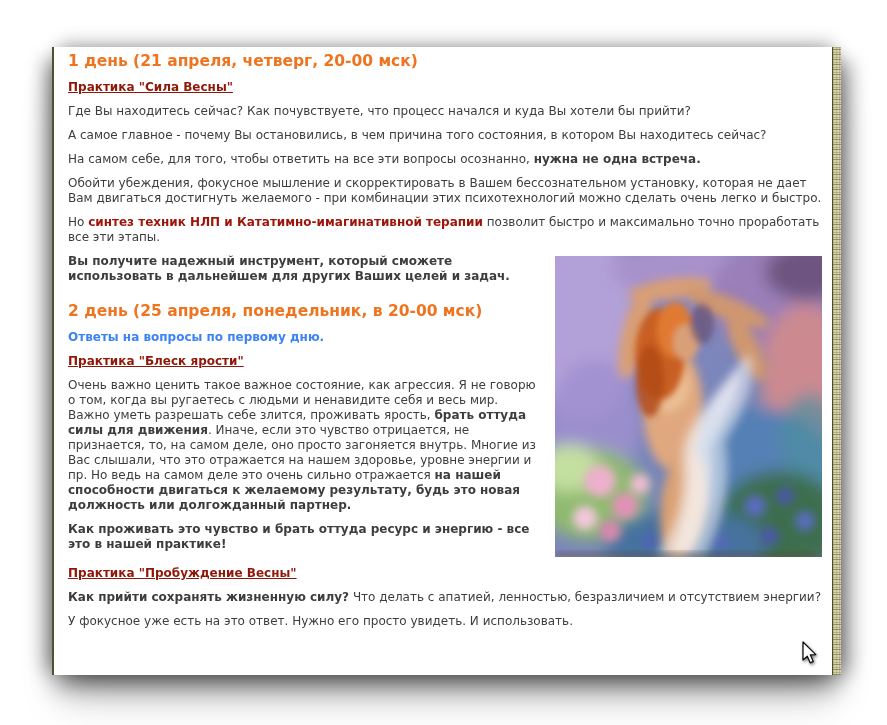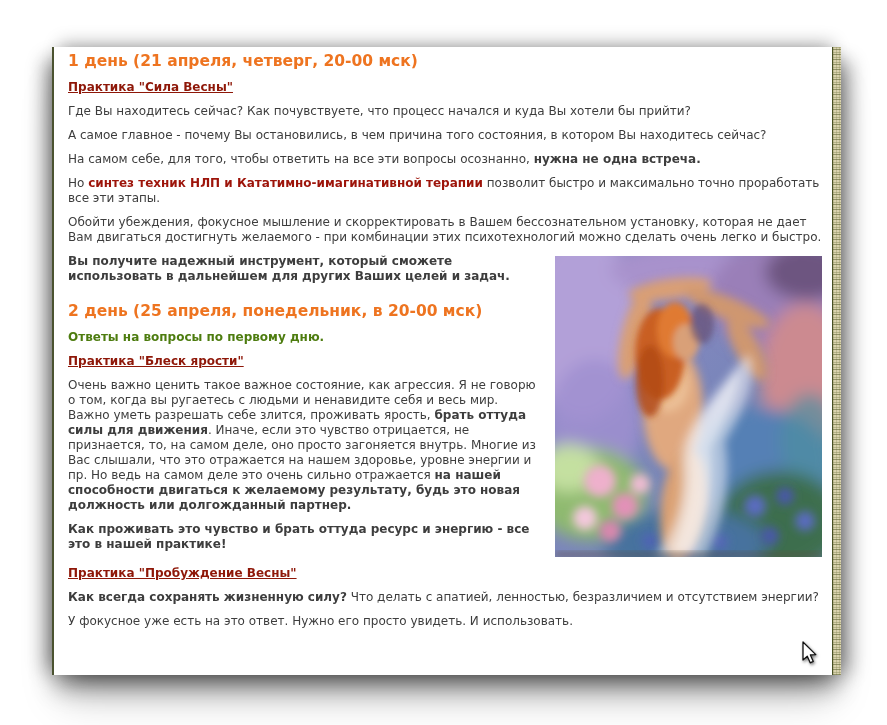--- a/index.html
+++ b/index.html
@@ -42,21 +42,21 @@
   }
   h1 {
     color:#ee7420; font-size:15.5px; line-height:18px; font-weight:bold;
     margin:18px 0 10px;
   }
   h1.first { margin-top:0; }
   p { margin:0 0 9px; }
   .plink a {
     color:#8e1708; font-weight:bold; text-decoration:underline; cursor:pointer;
   }
-  .redbold { color:#4d7c0f; font-weight:bold; }
+  .redbold { color:#3b82f6; font-weight:bold; }
   b.red { color:#9d140a; }
   .bold { font-weight:bold; }
   .clearit { clear:both; padding-top:3px; }
 
   .painting {
     float:right; width:267px; height:301px;
     margin:2px 0 6px 14px;
   }
   .painting svg { display:block; width:100%; height:100%; }
 
@@ -77,23 +77,23 @@
       <h1 class="first">1 день (21 апреля, четверг, 20-00 мск)</h1>
 
       <p class="plink"><a>Практика "Сила Весны"</a></p>
 
       <p>Где Вы находитесь сейчас? Как почувствуете, что процесс начался и куда Вы хотели бы прийти?</p>
 
       <p>А самое главное - почему Вы остановились, в чем причина того состояния, в котором Вы находитесь сейчас?</p>
 
       <p><span>На самом себе, для того, чтобы ответить на все эти вопросы осознанно, </span><b>нужна не одна встреча.</b></p>
 
+      <p>Обойти убеждения, фокусное мышление и скорректировать в Вашем бессознательном установку, которая не дает Вам двигаться достигнуть желаемого - при комбинации этих психотехнологий можно сделать очень легко и быстро.</p>
+
       <p><span>Но </span><b class="red">синтез техник НЛП и Кататимно-имагинативной терапии</b><span> позволит быстро и максимально точно проработать все эти этапы.</span></p>
-
-      <p>Обойти убеждения, фокусное мышление и скорректировать в Вашем бессознательном установку, которая не дает Вам двигаться достигнуть желаемого - при комбинации этих психотехнологий можно сделать очень легко и быстро.</p>
 
       <div class="painting">
         <svg viewBox="0 0 267 301" preserveAspectRatio="none" aria-hidden="true">
           <defs>
             <linearGradient id="bg" x1="0" y1="0" x2="1" y2="1">
               <stop offset="0" stop-color="#9489c4"></stop>
               <stop offset="0.5" stop-color="#7b86bb"></stop>
               <stop offset="1" stop-color="#5f86a8"></stop>
             </linearGradient>
             <filter id="b8" x="-40%" y="-40%" width="180%" height="180%">
@@ -166,21 +166,21 @@
       <p class="redbold">Ответы на вопросы по первому дню.</p>
 
       <p class="plink"><a>Практика "Блеск ярости"</a></p>
 
       <p><span>Очень важно ценить такое важное состояние, как агрессия. Я не говорю о том, когда вы ругаетесь с людьми и ненавидите себя и весь мир. Важно уметь разрешать себе злится, проживать ярость, </span><b>брать оттуда силы для движения</b><span>. Иначе, если это чувство отрицается, не признается, то, на самом деле, оно просто загоняется внутрь. Многие из Вас слышали, что это отражается на нашем здоровье, уровне энергии и пр. Но ведь на самом деле это очень сильно отражается </span><b>на нашей способности двигаться к желаемому результату, будь это новая должность или долгожданный партнер.</b></p>
 
       <p class="bold">Как проживать это чувство и брать оттуда ресурс и энергию - все это в нашей практике!</p>
 
       <p class="plink clearit"><a>Практика "Пробуждение Весны"</a></p>
 
-      <p><b>Как всегда сохранять жизненную силу?</b><span> Что делать с апатией, ленностью, безразличием и отсутствием энергии?</span></p>
+      <p><b>Как прийти сохранять жизненную силу?</b><span> Что делать с апатией, ленностью, безразличием и отсутствием энергии?</span></p>
 
 
       <p>У фокусное уже есть на это ответ. Нужно его просто увидеть. И использовать.</p>
 
       <div class="cut-text">...</div>
     </div>
 
     <div class="edge-strip"></div>
   </div>
 

